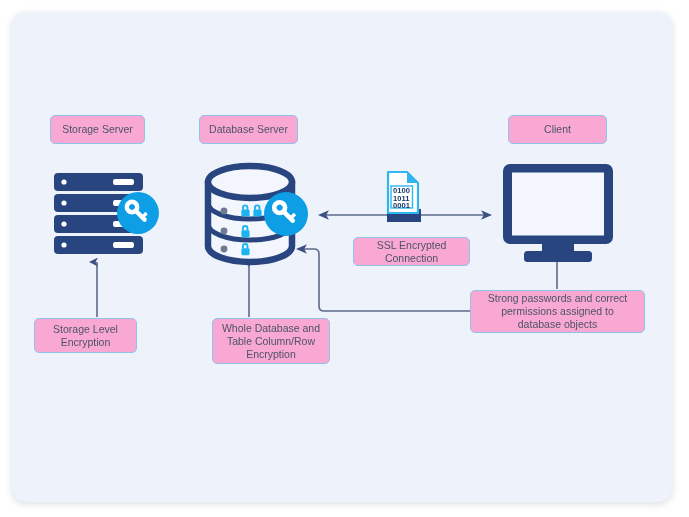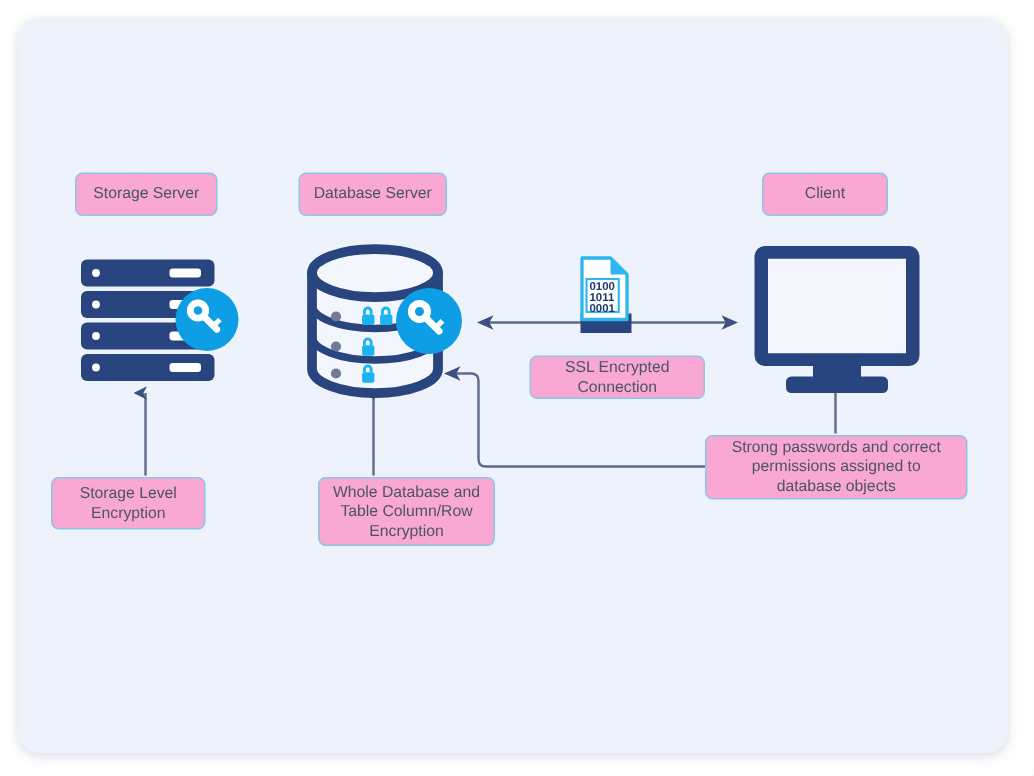--- a/index.html
+++ b/index.html
@@ -51,21 +51,21 @@
     justify-content: center;
     padding: 2px 4px;
     white-space: pre-line;
   }
   .hdr {
     font-size: 10.5px;
     color: #4c5464;
   }
   #lbl-storage-server { left: 50px;  top: 115px; width: 95px;  height: 29px; }
   #lbl-database-server{ left: 199px; top: 115px; width: 99px;  height: 29px; }
-  #lbl-client         { left: 508px; top: 115px; width: 84px;  height: 29px; }
+  #lbl-client         { left: 508px; top: 115px; width: 99px;  height: 29px; }
   #lbl-storage-level  { left: 34px;  top: 318px; width: 103px; height: 35px; }
   #lbl-whole-db       { left: 192px; top: 318px; width: 118px; height: 46px; margin-left: 20px; }
   #lbl-ssl            { left: 353px; top: 237px; width: 117px; height: 29px; }
   #lbl-strong-pw      { left: 470px; top: 290px; width: 175px; height: 43px; }
 </style>
 </head>
 <body>
 
 <div id="stage">
   <div id="canvas"></div>

